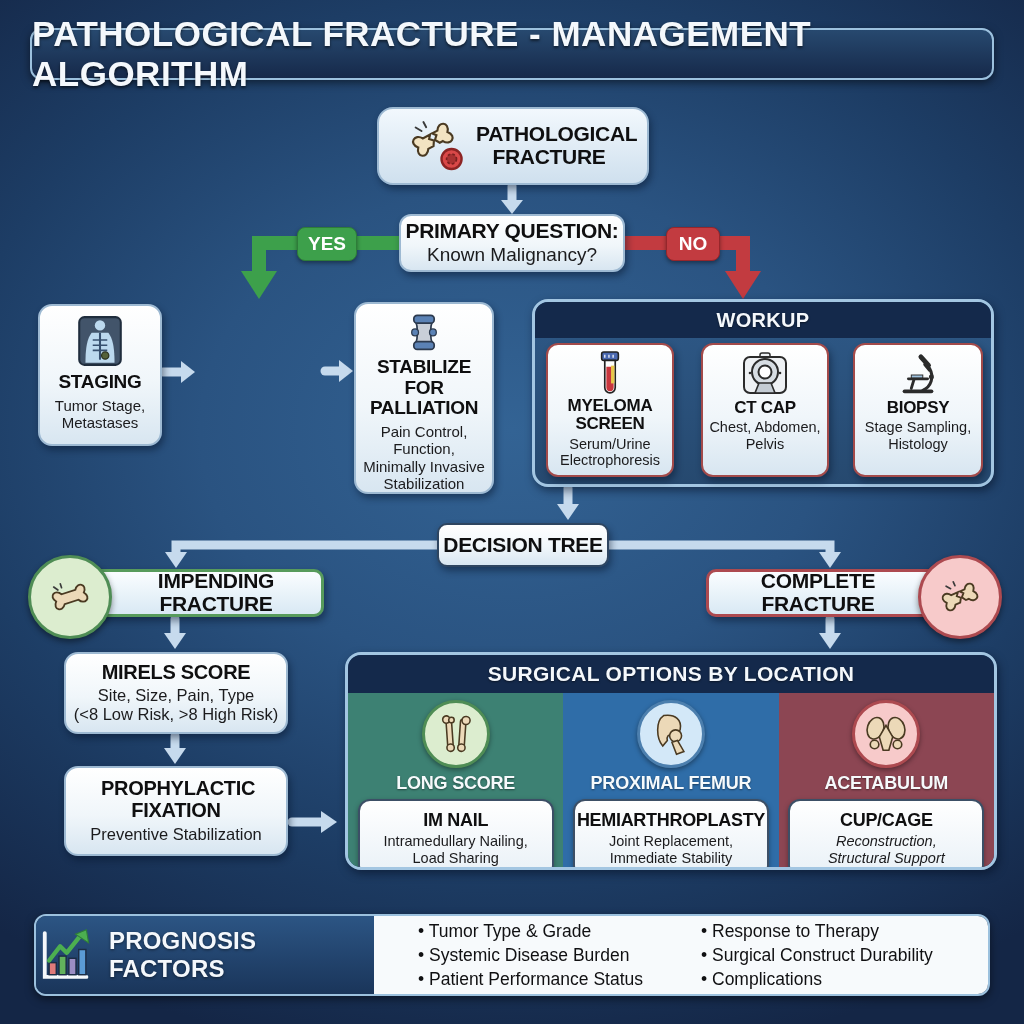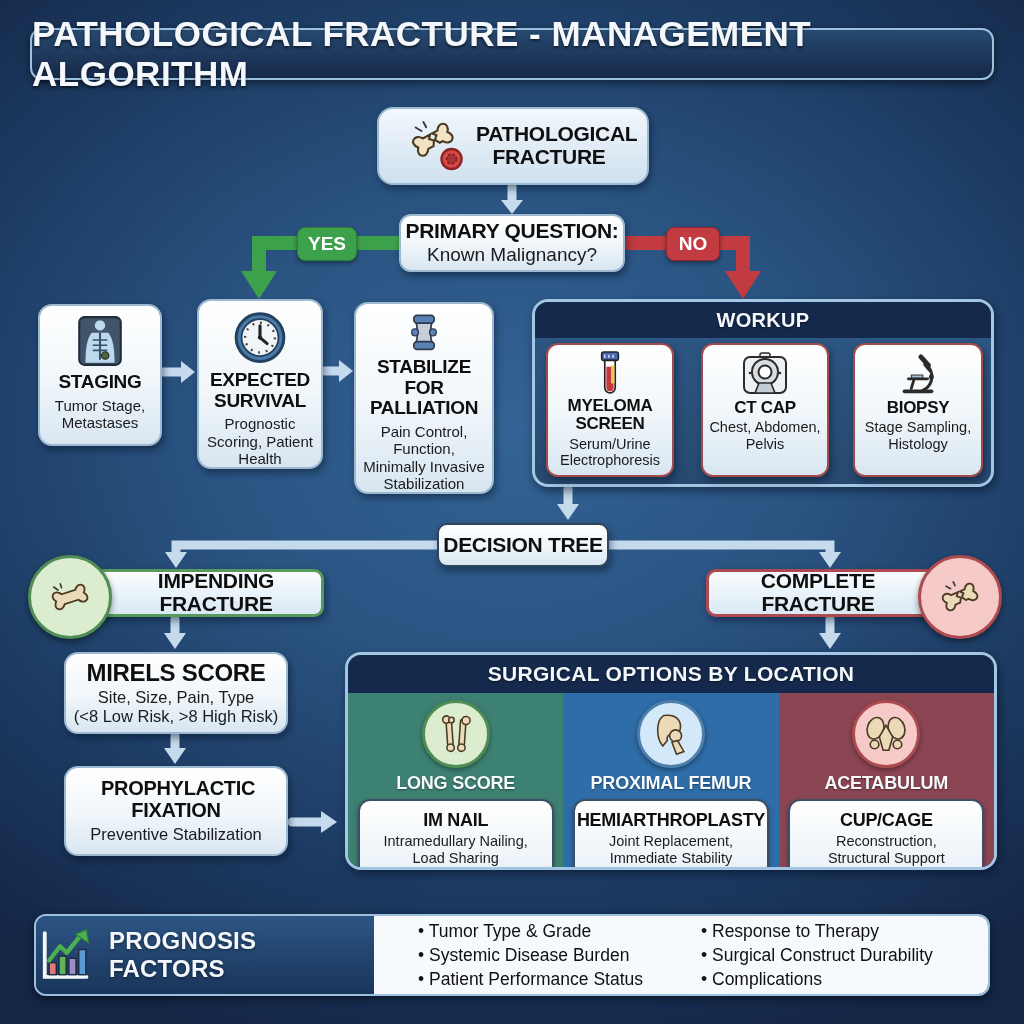--- a/index.html
+++ b/index.html
@@ -70,21 +70,21 @@
     background:linear-gradient(180deg,#fafdff,#d9e9f4);}
   .branchbox .ttl{font-size:21px;}
   .impending{left:84px;top:569px;width:240px;border:3px solid #579b5c;padding-left:24px;}
   .complete{left:706px;top:569px;width:248px;border:3px solid #ad4a50;padding-right:24px;}
   .circle{position:absolute;z-index:3;width:78px;height:78px;border-radius:50%;
     display:flex;align-items:center;justify-content:center;
     box-shadow:0 3px 6px rgba(0,0,0,.45);}
   .circle.green{left:28px;top:555px;background:#dcedcf;border:3px solid #4f8d55;}
   .circle.red{left:918px;top:555px;background:#f7caca;border:3px solid #ad4a50;}
   .mirels{left:64px;top:652px;width:224px;height:82px;justify-content:center;}
-  .mirels .ttl{font-size:24px;}
+  .mirels .ttl{font-size:20px;}
   .mirels .sub{font-size:16.5px;margin-top:2px;}
   .prophylactic{left:64px;top:766px;width:224px;height:90px;justify-content:center;}
   .prophylactic .ttl{font-size:20px;}
   .prophylactic .sub{font-size:16.5px;}
   .surgical-panel{left:345px;top:652px;width:652px;height:218px;display:flex;flex-direction:column;}
   .surgical-panel .hdr{height:38px;line-height:38px;font-size:21px;flex:none;}
   .columns{flex:1;display:flex;}
   .col{flex:1;display:flex;flex-direction:column;align-items:center;}
   .col.c0{background:#3d8173;}
   .col.c1{background:#2f6da8;}
@@ -189,31 +189,20 @@
       <circle cx="24" cy="11" r="5" fill="#bcd9ee"></circle>
       <path d="M10 47 C10 28 13 22 16 18 L32 18 C35 22 38 28 38 47 Z" fill="#bcd9ee"></path>
       <line x1="24" y1="18" x2="24" y2="44" stroke="#37506f" stroke-width="2"></line>
       <path d="M17 25 H31 M17 30 H31 M17 35 H31" stroke="#37506f" stroke-width="1.5"></path>
       <circle cx="29" cy="40" r="3.5" fill="#55623a" stroke="#2c3320" stroke-width="1.2"></circle>
     </svg>
     <div class="ttl">STAGING</div>
     <div class="sub" style="width:104px;">Tumor Stage, Metastases</div>
   </div>
 
-  <div class="node card survival">
-    <svg width="58" height="58" viewBox="0 0 48 48">
-      <circle cx="24" cy="24" r="20" fill="#4a7aa8" stroke="#23405e" stroke-width="2.5"></circle>
-      <circle cx="24" cy="24" r="15.5" fill="#f2f5f7" stroke="#23405e" stroke-width="1.5"></circle>
-      <circle cx="24" cy="24" r="12.5" fill="none" stroke="#444" stroke-width="2" stroke-dasharray="1.6 4.9"></circle>
-      <path d="M24 24 L24 14 M24 24 L30 29" stroke="#222" stroke-width="2.6" stroke-linecap="round"></path>
-      <circle cx="24" cy="24" r="1.8" fill="#222"></circle>
-    </svg>
-    <div class="ttl" style="width:110px;">EXPECTED SURVIVAL</div>
-    <div class="sub" style="width:116px;">Prognostic Scoring, Patient Health</div>
-  </div>
 
   <div class="node card palliation">
     <svg width="50" height="56" viewBox="0 0 48 50">
       <path d="M14 10 h20 c-3 8 -3 20 0 28 h-20 c3 -8 3 -20 0 -28 z" fill="#c9cfd8" stroke="#2c3a4e" stroke-width="2"></path>
       <rect x="12" y="4" width="24" height="9" rx="4" fill="#5b82b5" stroke="#2c3a4e" stroke-width="2"></rect>
       <rect x="12" y="35" width="24" height="9" rx="4" fill="#5b82b5" stroke="#2c3a4e" stroke-width="2"></rect>
       <circle cx="13.5" cy="24" r="4" fill="#5b82b5" stroke="#2c3a4e" stroke-width="1.5"></circle>
       <circle cx="34.5" cy="24" r="4" fill="#5b82b5" stroke="#2c3a4e" stroke-width="1.5"></circle>
     </svg>
     <div class="ttl" style="width:132px;">STABILIZE FOR PALLIATION</div>
@@ -353,21 +342,21 @@
               <ellipse cx="35" cy="16" rx="8.5" ry="11.5" transform="rotate(-18 35 16)"></ellipse>
               <path d="M24 13 L31 25 L27 39 L21 39 L17 25 Z"></path>
               <circle cx="12" cy="33" r="4.5"></circle>
               <circle cx="36" cy="33" r="4.5"></circle>
             </g>
           </svg>
         </div>
         <div class="loc">ACETABULUM</div>
         <div class="optcard">
           <div class="ttl">CUP/CAGE</div>
-          <div class="sub" style="width:150px;">Reconstruction, Structural Support</div>
+          <div class="sub" style="width:150px;font-style:italic;">Reconstruction, Structural Support</div>
         </div>
       </div>
     </div>
   </div>
 
   <div class="node prognosis">
     <div class="prog-left">
       <svg width="58" height="58" viewBox="0 0 52 52">
         <path d="M8 6 V46 H46" stroke="#f5f8fb" stroke-width="3.5" fill="none" stroke-linecap="round"></path>
         <g stroke="#1c2c44" stroke-width="1.3">

